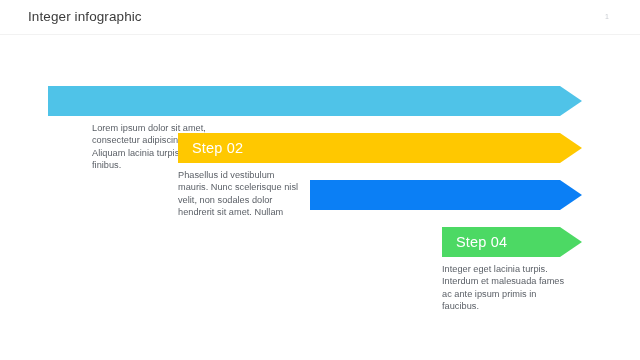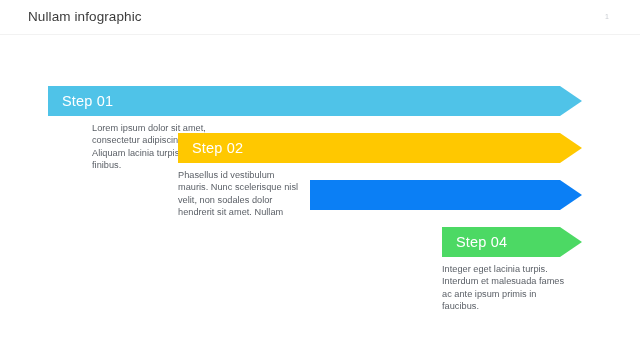--- a/index.html
+++ b/index.html
@@ -105,29 +105,28 @@
   #step-2 .step-text { top: 36px; width: 128px; }
   #step-3 .step-text { top: 36px; width: 128px; }
   #step-4 .step-text { top: 36px; width: 128px; }
 </style>
 </head>
 <body>
 
 <div id="slide">
 
   <div id="header">
-    <div id="header-title">Nullam infographic</div>
+    <div id="header-title">Integer infographic</div>
     <div id="page-number">1</div>
   </div>
 
   <div class="step" id="step-1">
     <div class="arrow" style="width: 534px;">
       <div class="arrow-body" style="width: 512px; background: rgb(79, 195, 232);"></div>
       <div class="arrow-head" style="left: 512px; border-left: 22px solid rgb(79, 195, 232);"></div>
-      <div class="arrow-label">Step 01</div>
     </div>
     <div class="step-text">Lorem ipsum dolor sit amet, consectetur adipiscing elit. Aliquam lacinia turpis in varius finibus.</div>
   </div>
 
   <div class="step" id="step-2">
     <div class="arrow" style="width: 404px; text-align: right;">
       <div class="arrow-body" style="width: 382px; background: rgb(255, 200, 0);"></div>
       <div class="arrow-head" style="left: 382px; border-left: 22px solid rgb(255, 200, 0);"></div>
       <div class="arrow-label">Step 02</div>
     </div>

